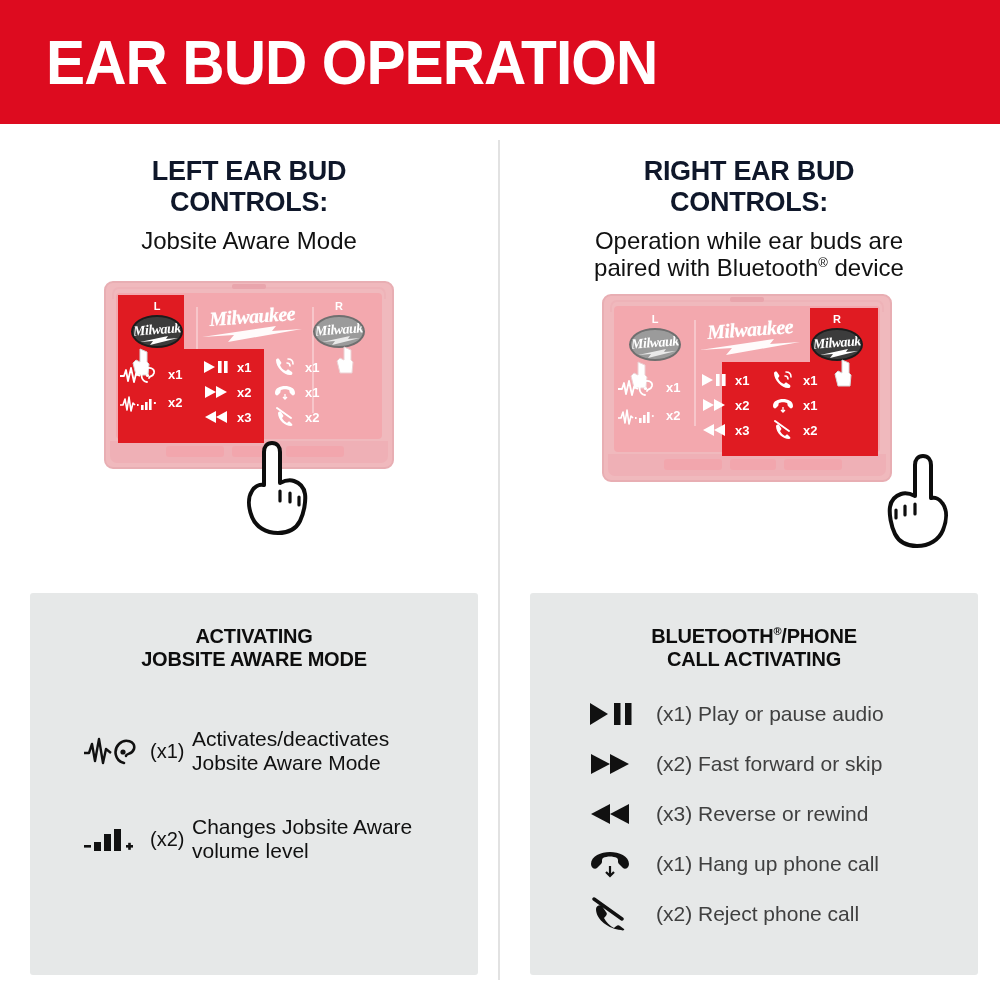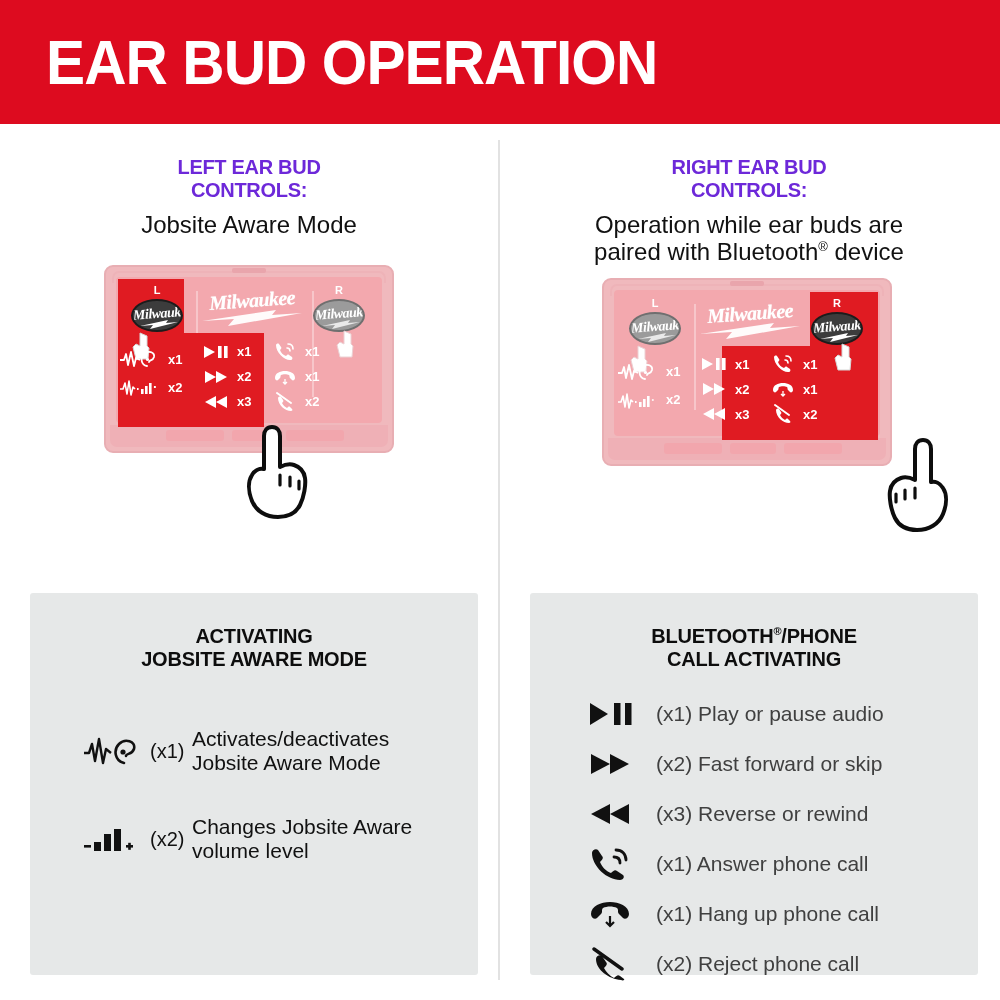--- a/index.html
+++ b/index.html
@@ -37,21 +37,21 @@
     background: #e2e2e2;
   }
 
   
   .col { position: absolute; top: 140px; width: 498px; height: 860px; }
   .col-left  { left: 0; }
   .col-right { left: 500px; }
 
   .col-head { text-align: center; padding-top: 16px; }
   .col-head .ttl {
-    font-weight: 700; font-size: 20px; color: #6d28d9;
+    font-weight: 700; font-size: 27px; color: #0f172a;
     letter-spacing: -0.3px; line-height: 1.13;
   }
   .col-head .sub {
     font-weight: 400; font-size: 24px; color: #111;
     line-height: 1.12; margin-top: 11px;
   }
   .col-head .sub sup { font-size: 13px; vertical-align: super; }
 
   
   .case-wrap { position: relative; width: 498px; height: 245px; margin-top: 18px; }
@@ -576,30 +576,20 @@
         <div class="row-r">
           <div class="ic">
             <svg width="50" height="26" viewBox="0 0 50 26">
               <polygon points="22,3 3,13 22,23" fill="#111"></polygon>
               <polygon points="41,3 22,13 41,23" fill="#111"></polygon>
             </svg>
           </div>
           <div class="txt">(x3) Reverse or rewind</div>
         </div>
 
-        <div class="row-r">
-          <div class="ic">
-            <svg width="50" height="34" viewBox="0 0 50 34">
-              <path d="M4 6 C4 3 8 1 10 3 L14 9 C16 11 14 13 12 15 C14 20 18 24 23 26 C25 24 27 22 29 24 L35 28 C37 30 35 33 32 33 C19 33 4 19 4 6 Z" fill="#111"></path>
-              <path d="M28 3 C34 3 38 7 38 13" fill="none" stroke="#111" stroke-width="2.8" stroke-linecap="round"></path>
-              <path d="M26 10 C30 10 32 12 32 16" fill="none" stroke="#111" stroke-width="2.8" stroke-linecap="round"></path>
-            </svg>
-          </div>
-          <div class="txt">(x1) Answer phone call</div>
-        </div>
 
         <div class="row-r">
           <div class="ic">
             <svg width="50" height="30" viewBox="0 0 50 30">
               <path d="M3 15 C3 7 13 3 22 3 C31 3 41 7 41 15 C41 19 37 21 35 19 L31 15 C29 13 31 11 29 9 C25 7 19 7 15 9 C13 11 15 13 13 15 L9 19 C7 21 3 19 3 15 Z" fill="#111"></path>
               <path d="M22 17 L22 27 M18 23 L22 27 L26 23" fill="none" stroke="#111" stroke-width="2.2"></path>
             </svg>
           </div>
           <div class="txt">(x1) Hang up phone call</div>
         </div>

